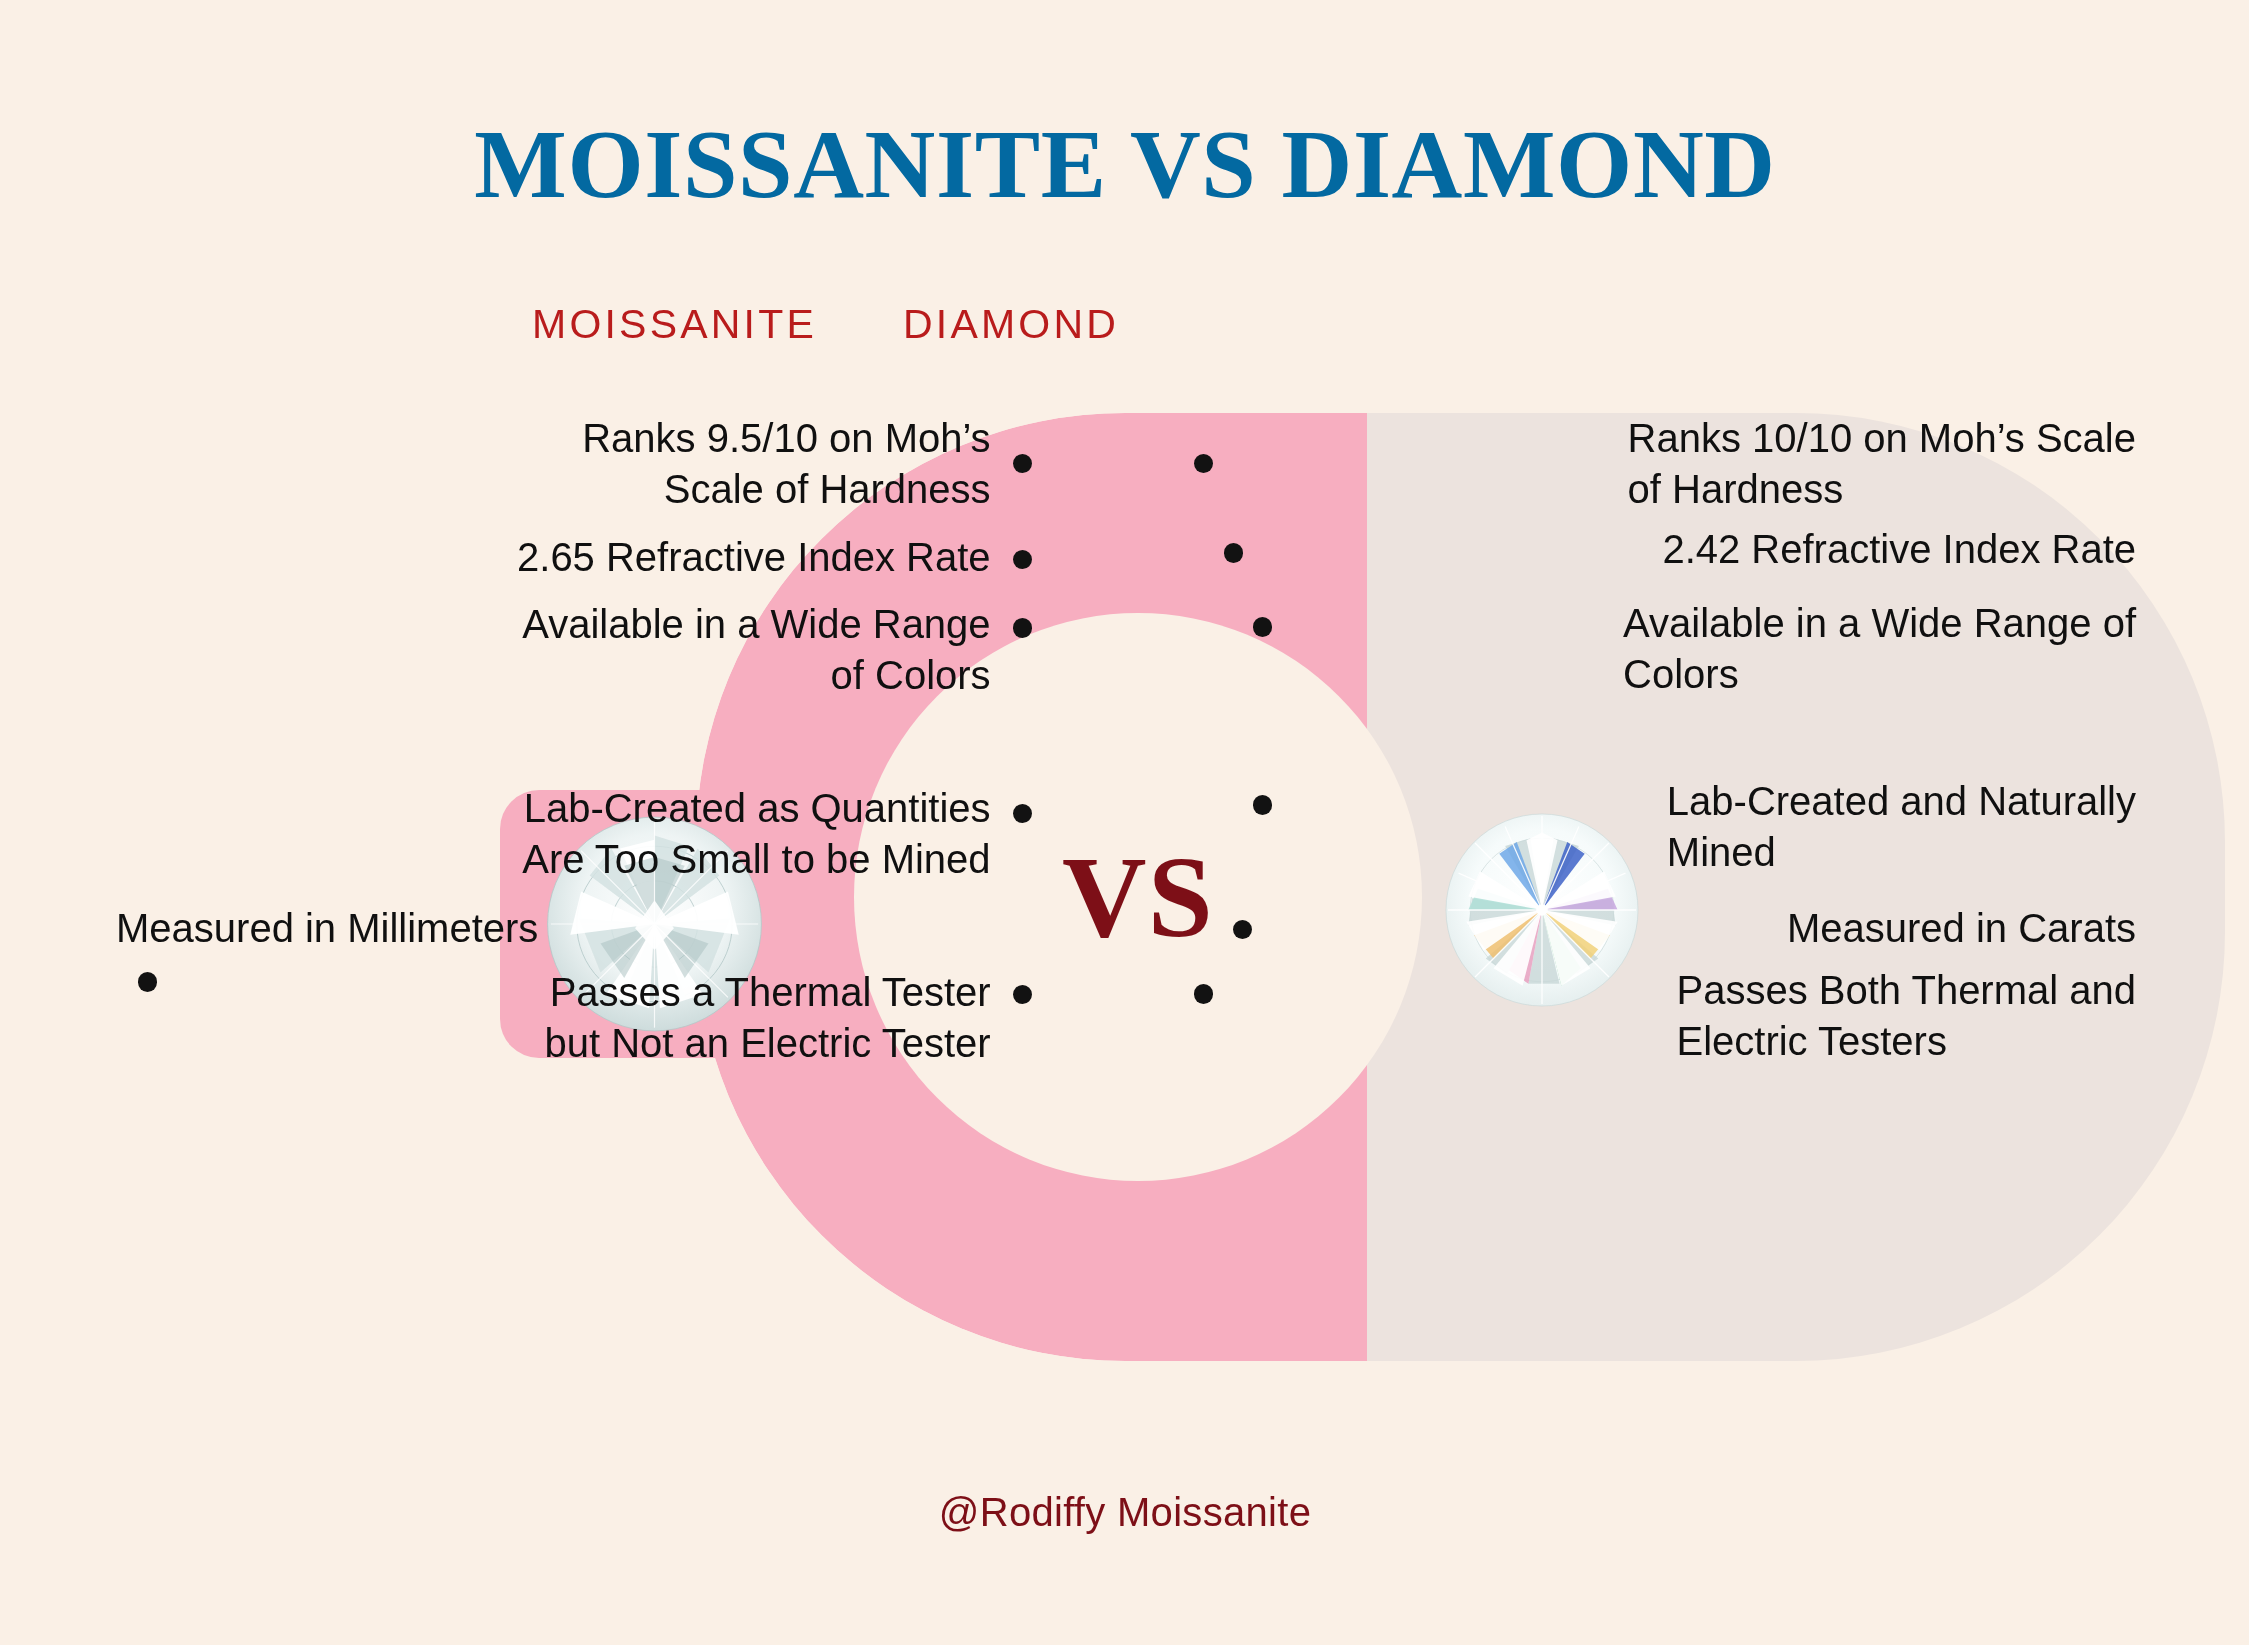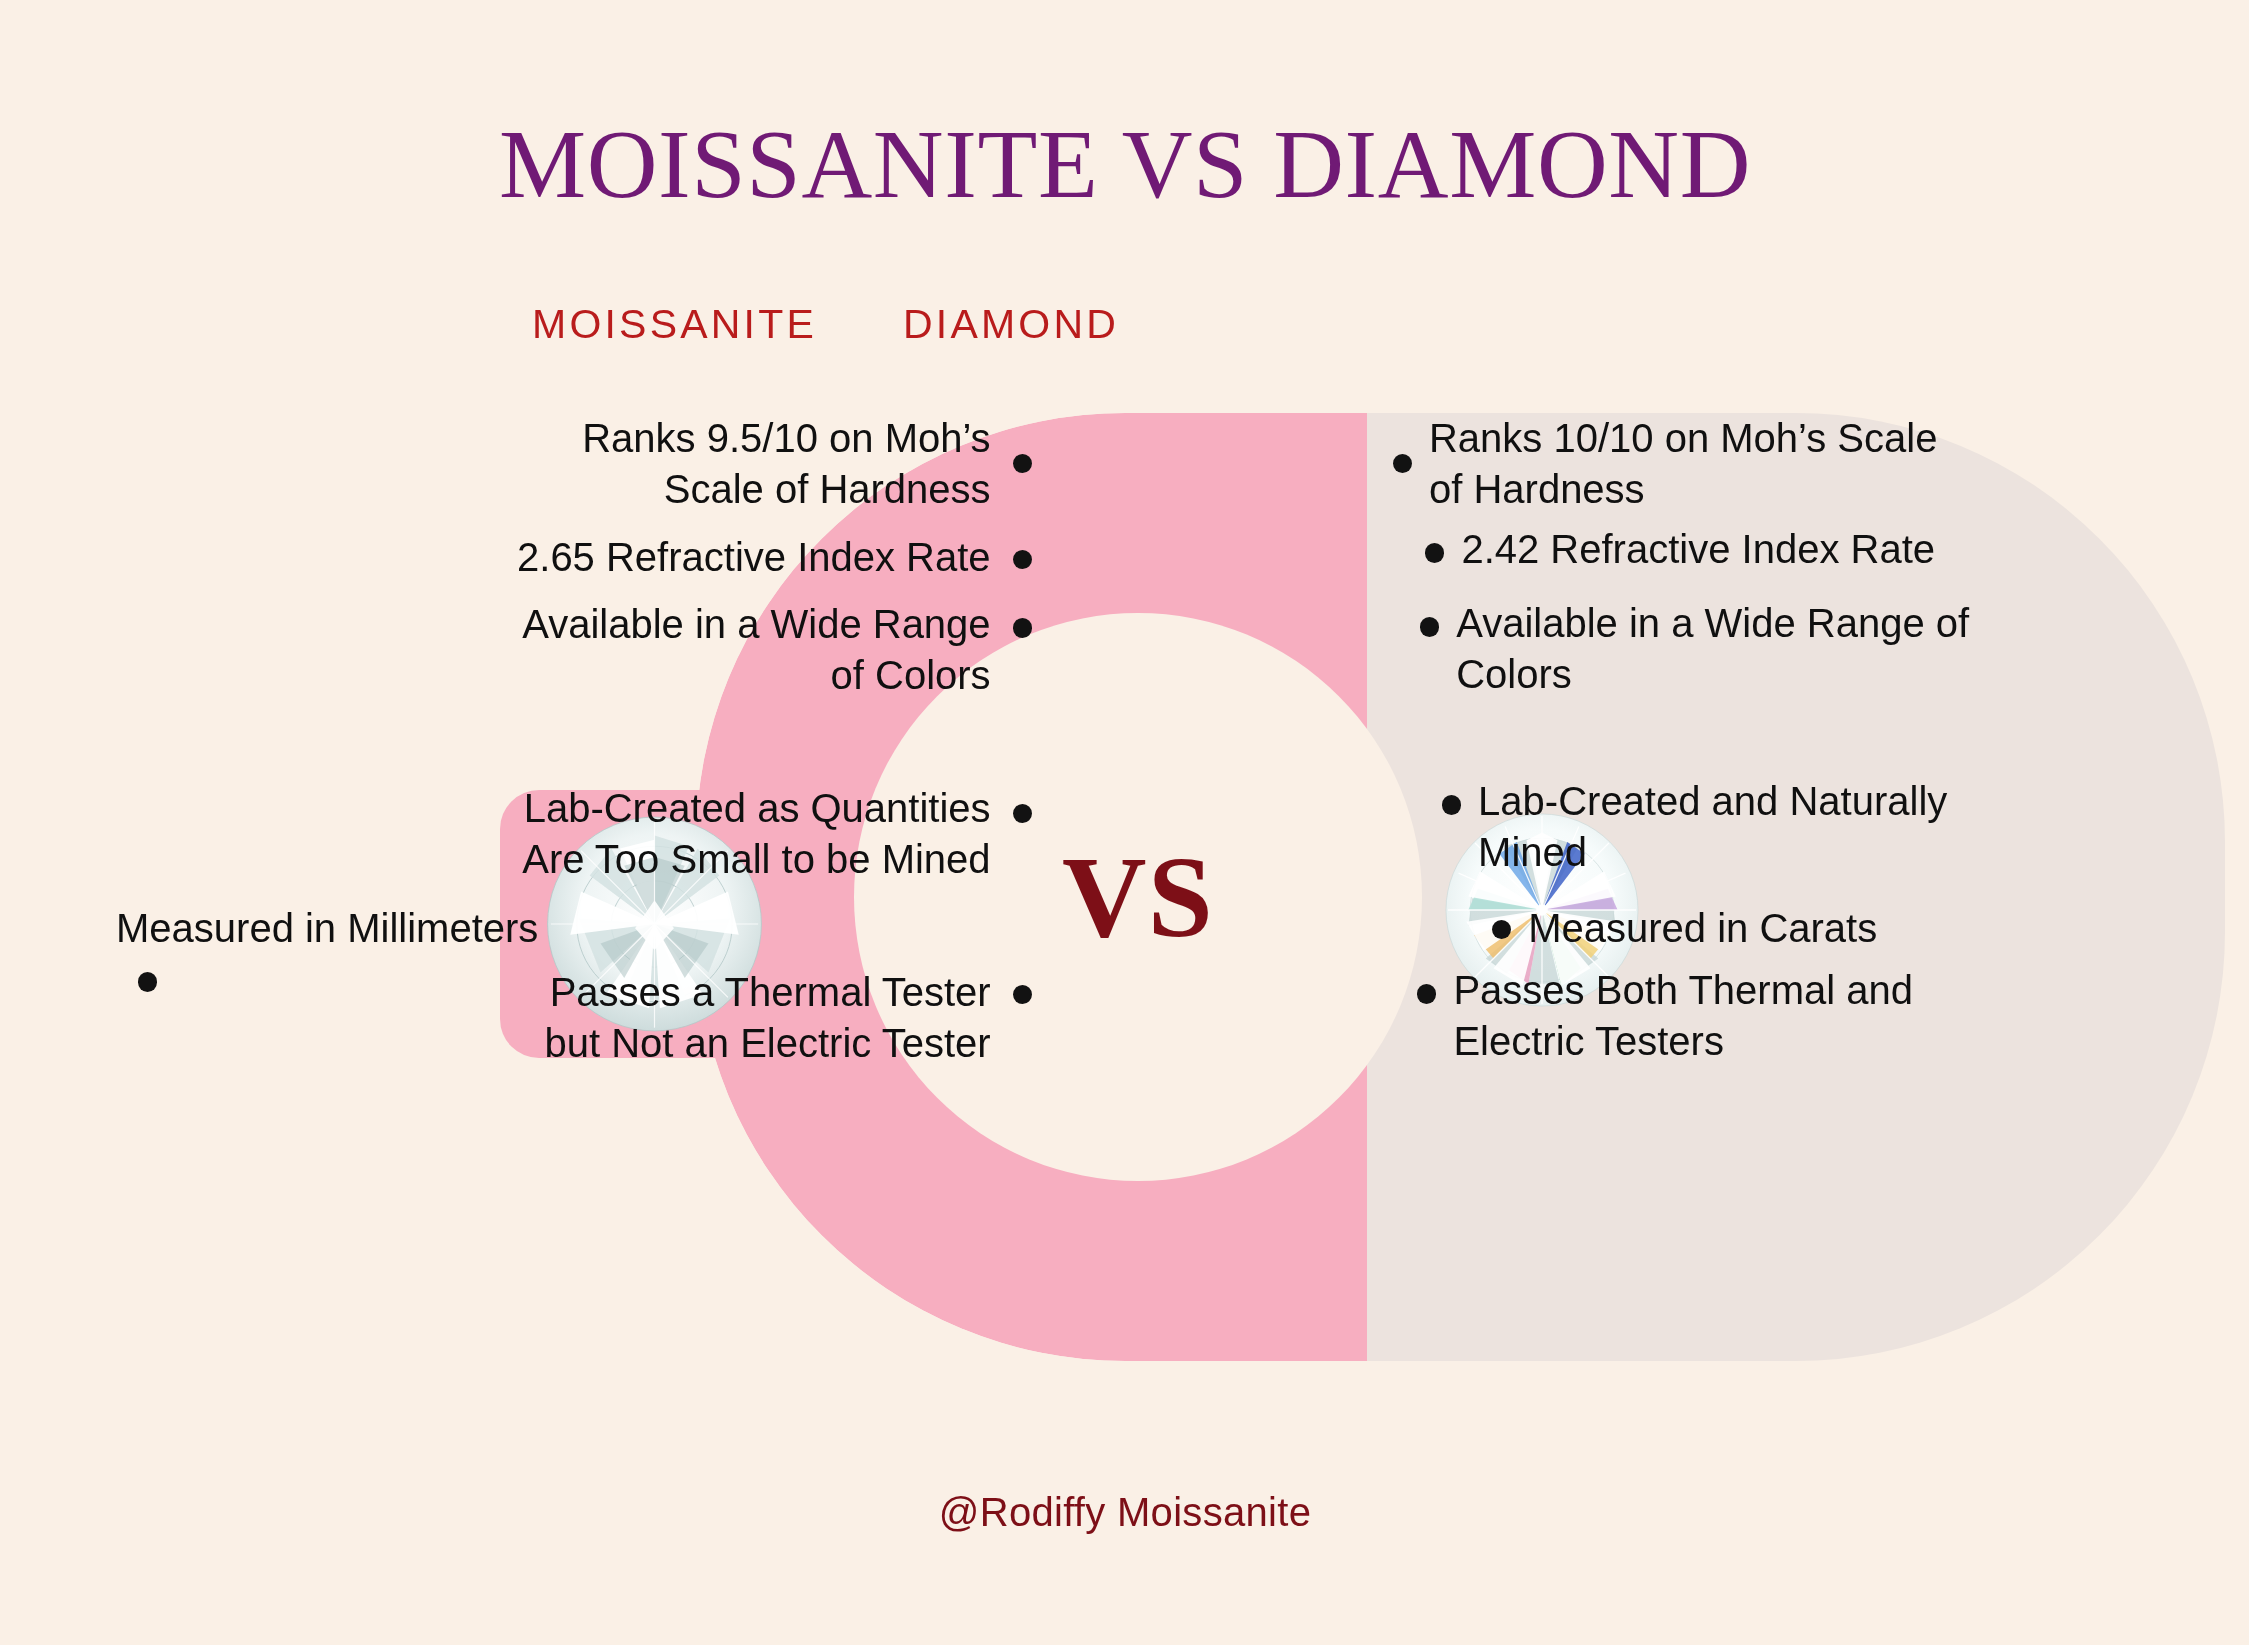--- a/index.html
+++ b/index.html
@@ -23,24 +23,24 @@
   }
 
   
   .title {
     position: absolute;
     top: 115px;
     left: 0;
     width: 2250px;
     text-align: center;
     font-family: "Liberation Serif", "DejaVu Serif", serif;
-    font-weight: 400;
+    font-weight: 700;
     font-size: 98px;
     letter-spacing: 0.6px;
-    color: #701a75;
+    color: #0369a1;
     line-height: 1;
     white-space: nowrap;
   }
 
   
   .col-header {
     position: absolute;
     top: 301px;
     font-size: 41px;
     letter-spacing: 3.2px;
@@ -162,21 +162,21 @@
   .row {
     position: absolute;
     display: flex;
     align-items: flex-start;
     font-size: 40px;
     line-height: 1.28;
     color: #101010;
     font-weight: 400;
   }
   .bullets-left .row  { justify-content: flex-end; text-align: right; right: 0; }
-  .bullets-right .row { justify-content: center; text-align: left; left: 0; }
+  .bullets-right .row { justify-content: space-between; text-align: left; left: 0; }
 
   .dot {
     width: 19.4px;
     height: 19.4px;
     border-radius: 50%;
     background: #121212;
     flex: 0 0 auto;
   }
   .bullets-left .dot  { margin-left: 22px; }
   .bullets-right .dot { margin-right: 17px; }

